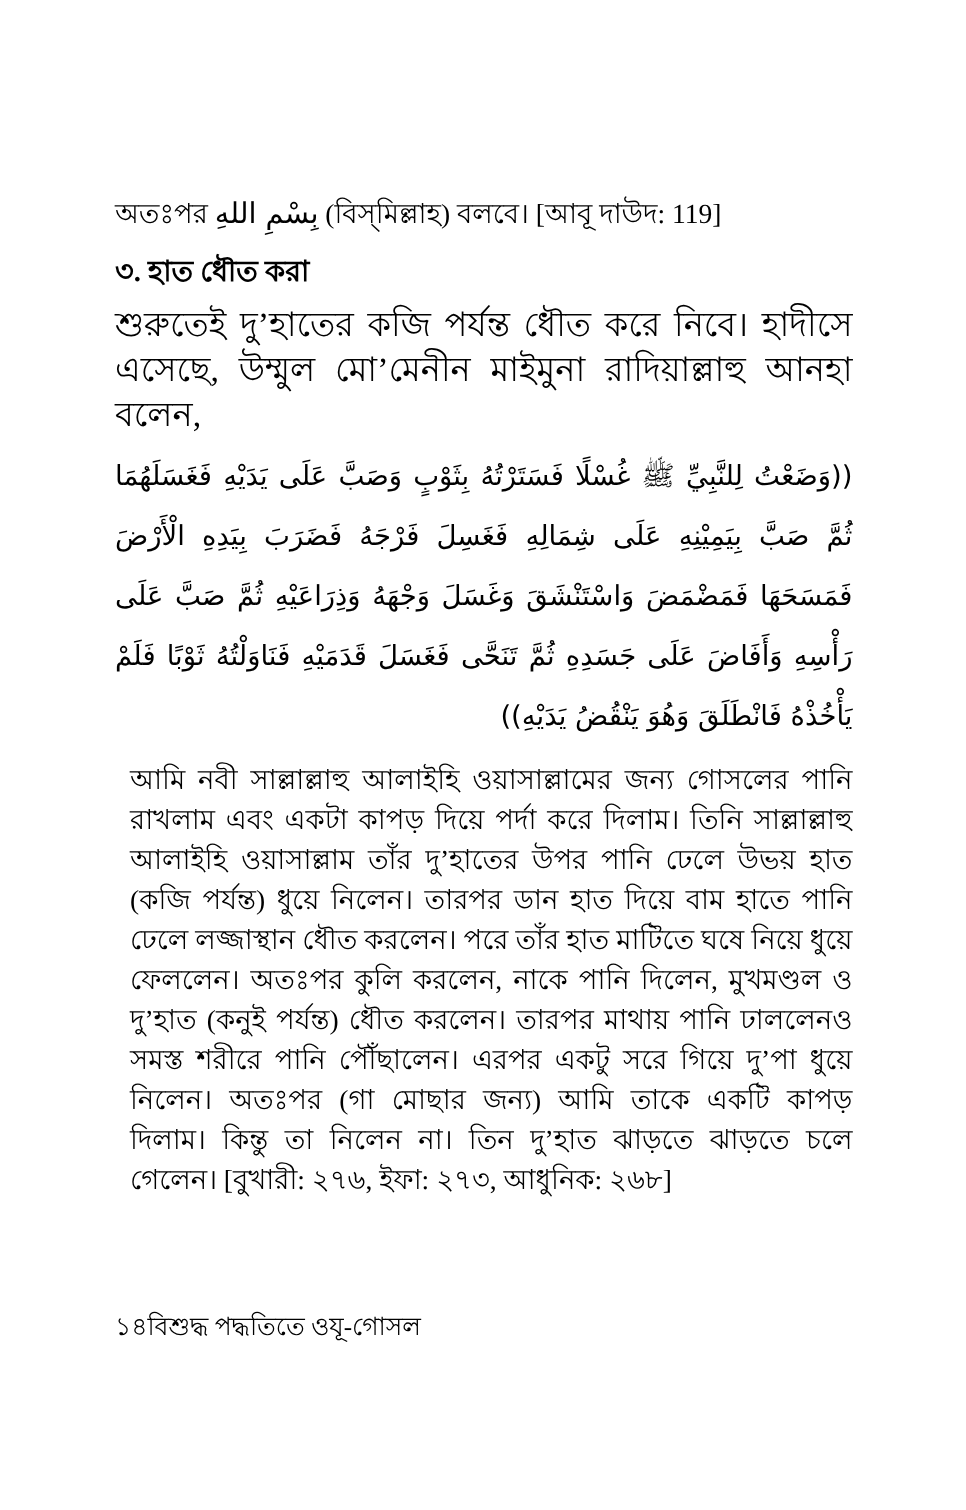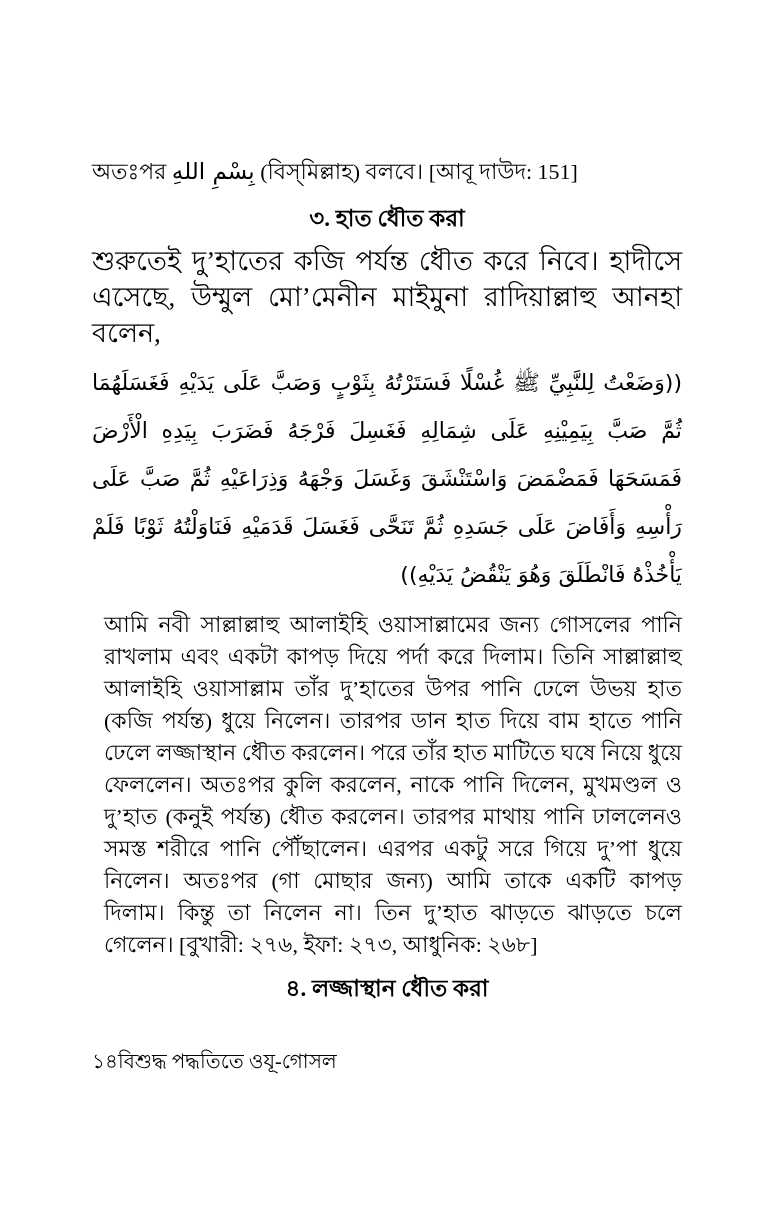--- a/index.html
+++ b/index.html
@@ -34,21 +34,20 @@
     font-size: 23px;
     direction: rtl;
     unicode-bidi: isolate;
     text-align: center;
   }
   .section-heading {
     font-size: 23px;
     font-weight: 700;
     margin: 12px 0 8px 0;
     line-height: 32px;
-    text-align: center;
   }
   .lead {
     font-size: 27px;
     line-height: 36px;
     text-align: justify;
     margin: 0 0 4px 0;
   }
   .arabic-block {
     direction: rtl;
     font-family: "DejaVu Sans", sans-serif;
@@ -77,31 +76,30 @@
   .book-title { text-align: right; font-style: normal; }
 </style>
 </head>
 <body>
 
 <div class="page">
   <div class="content">
 
     <p class="intro-line"><span>অতঃপর</span>
       <span class="arabic-inline" dir="rtl">بِسْمِ اللهِ</span>
-      <span>(বিস্‌মিল্লাহ) বলবে। [আবূ দাউদ: 151]</span></p>
+      <span>(বিস্‌মিল্লাহ) বলবে। [আবূ দাউদ: 119]</span></p>
 
     <h2 class="section-heading">৩. হাত ধৌত করা</h2>
 
     <p class="lead">শুরুতেই দু’হাতের কজি পর্যন্ত ধৌত করে নিবে। হাদীসে এসেছে, উম্মুল মো’মেনীন মাইমুনা রাদিয়াল্লাহু আনহা বলেন,</p>
 
     <p class="arabic-block" dir="rtl" lang="ar">((وَضَعْتُ لِلنَّبِيِّ ﷺ غُسْلًا فَسَتَرْتُهُ بِثَوْبٍ وَصَبَّ عَلَى يَدَيْهِ فَغَسَلَهُمَا ثُمَّ صَبَّ بِيَمِيْنِهِ عَلَى شِمَالِهِ فَغَسِلَ فَرْجَهُ فَضَرَبَ بِيَدِهِ الْأَرْضَ فَمَسَحَهَا فَمَضْمَضَ وَاسْتَنْشَقَ وَغَسَلَ وَجْهَهُ وَذِرَاعَيْهِ ثُمَّ صَبَّ عَلَى رَأْسِهِ وَأَفَاضَ عَلَى جَسَدِهِ ثُمَّ تَنَحَّى فَغَسَلَ قَدَمَيْهِ فَنَاوَلْتُهُ ثَوْبًا فَلَمْ يَأْخُذْهُ فَانْطَلَقَ وَهُوَ يَنْقُضُ يَدَيْهِ))</p>
 
     <p class="translation">আমি নবী সাল্লাল্লাহু আলাইহি ওয়াসাল্লামের জন্য গোসলের পানি রাখলাম এবং একটা কাপড় দিয়ে পর্দা করে দিলাম। তিনি সাল্লাল্লাহু আলাইহি ওয়াসাল্লাম তাঁর দু’হাতের উপর পানি ঢেলে উভয় হাত (কজি পর্যন্ত) ধুয়ে নিলেন। তারপর ডান হাত দিয়ে বাম হাতে পানি ঢেলে লজ্জাস্থান ধৌত করলেন। পরে তাঁর হাত মাটিতে ঘষে নিয়ে ধুয়ে ফেললেন। অতঃপর কুলি করলেন, নাকে পানি দিলেন, মুখমণ্ডল ও দু’হাত (কনুই পর্যন্ত) ধৌত করলেন। তারপর মাথায় পানি ঢাললেনও সমস্ত শরীরে পানি পৌঁছালেন। এরপর একটু সরে গিয়ে দু’পা ধুয়ে নিলেন। অতঃপর (গা মোছার জন্য) আমি তাকে একটি কাপড় দিলাম। কিন্তু তা নিলেন না। তিন দু’হাত ঝাড়তে ঝাড়তে চলে গেলেন। [বুখারী: ২৭৬, ইফা: ২৭৩, আধুনিক: ২৬৮]</p>
 
-    <h2 class="section-heading">৪. লজ্জাস্থান ধৌত করা</h2>
 
   </div>
 
   <div class="footer">
     <span class="page-number">১৪</span>
     <span class="book-title">বিশুদ্ধ পদ্ধতিতে ওযূ-গোসল</span>
   </div>
 </div>
 
 </body></html>

